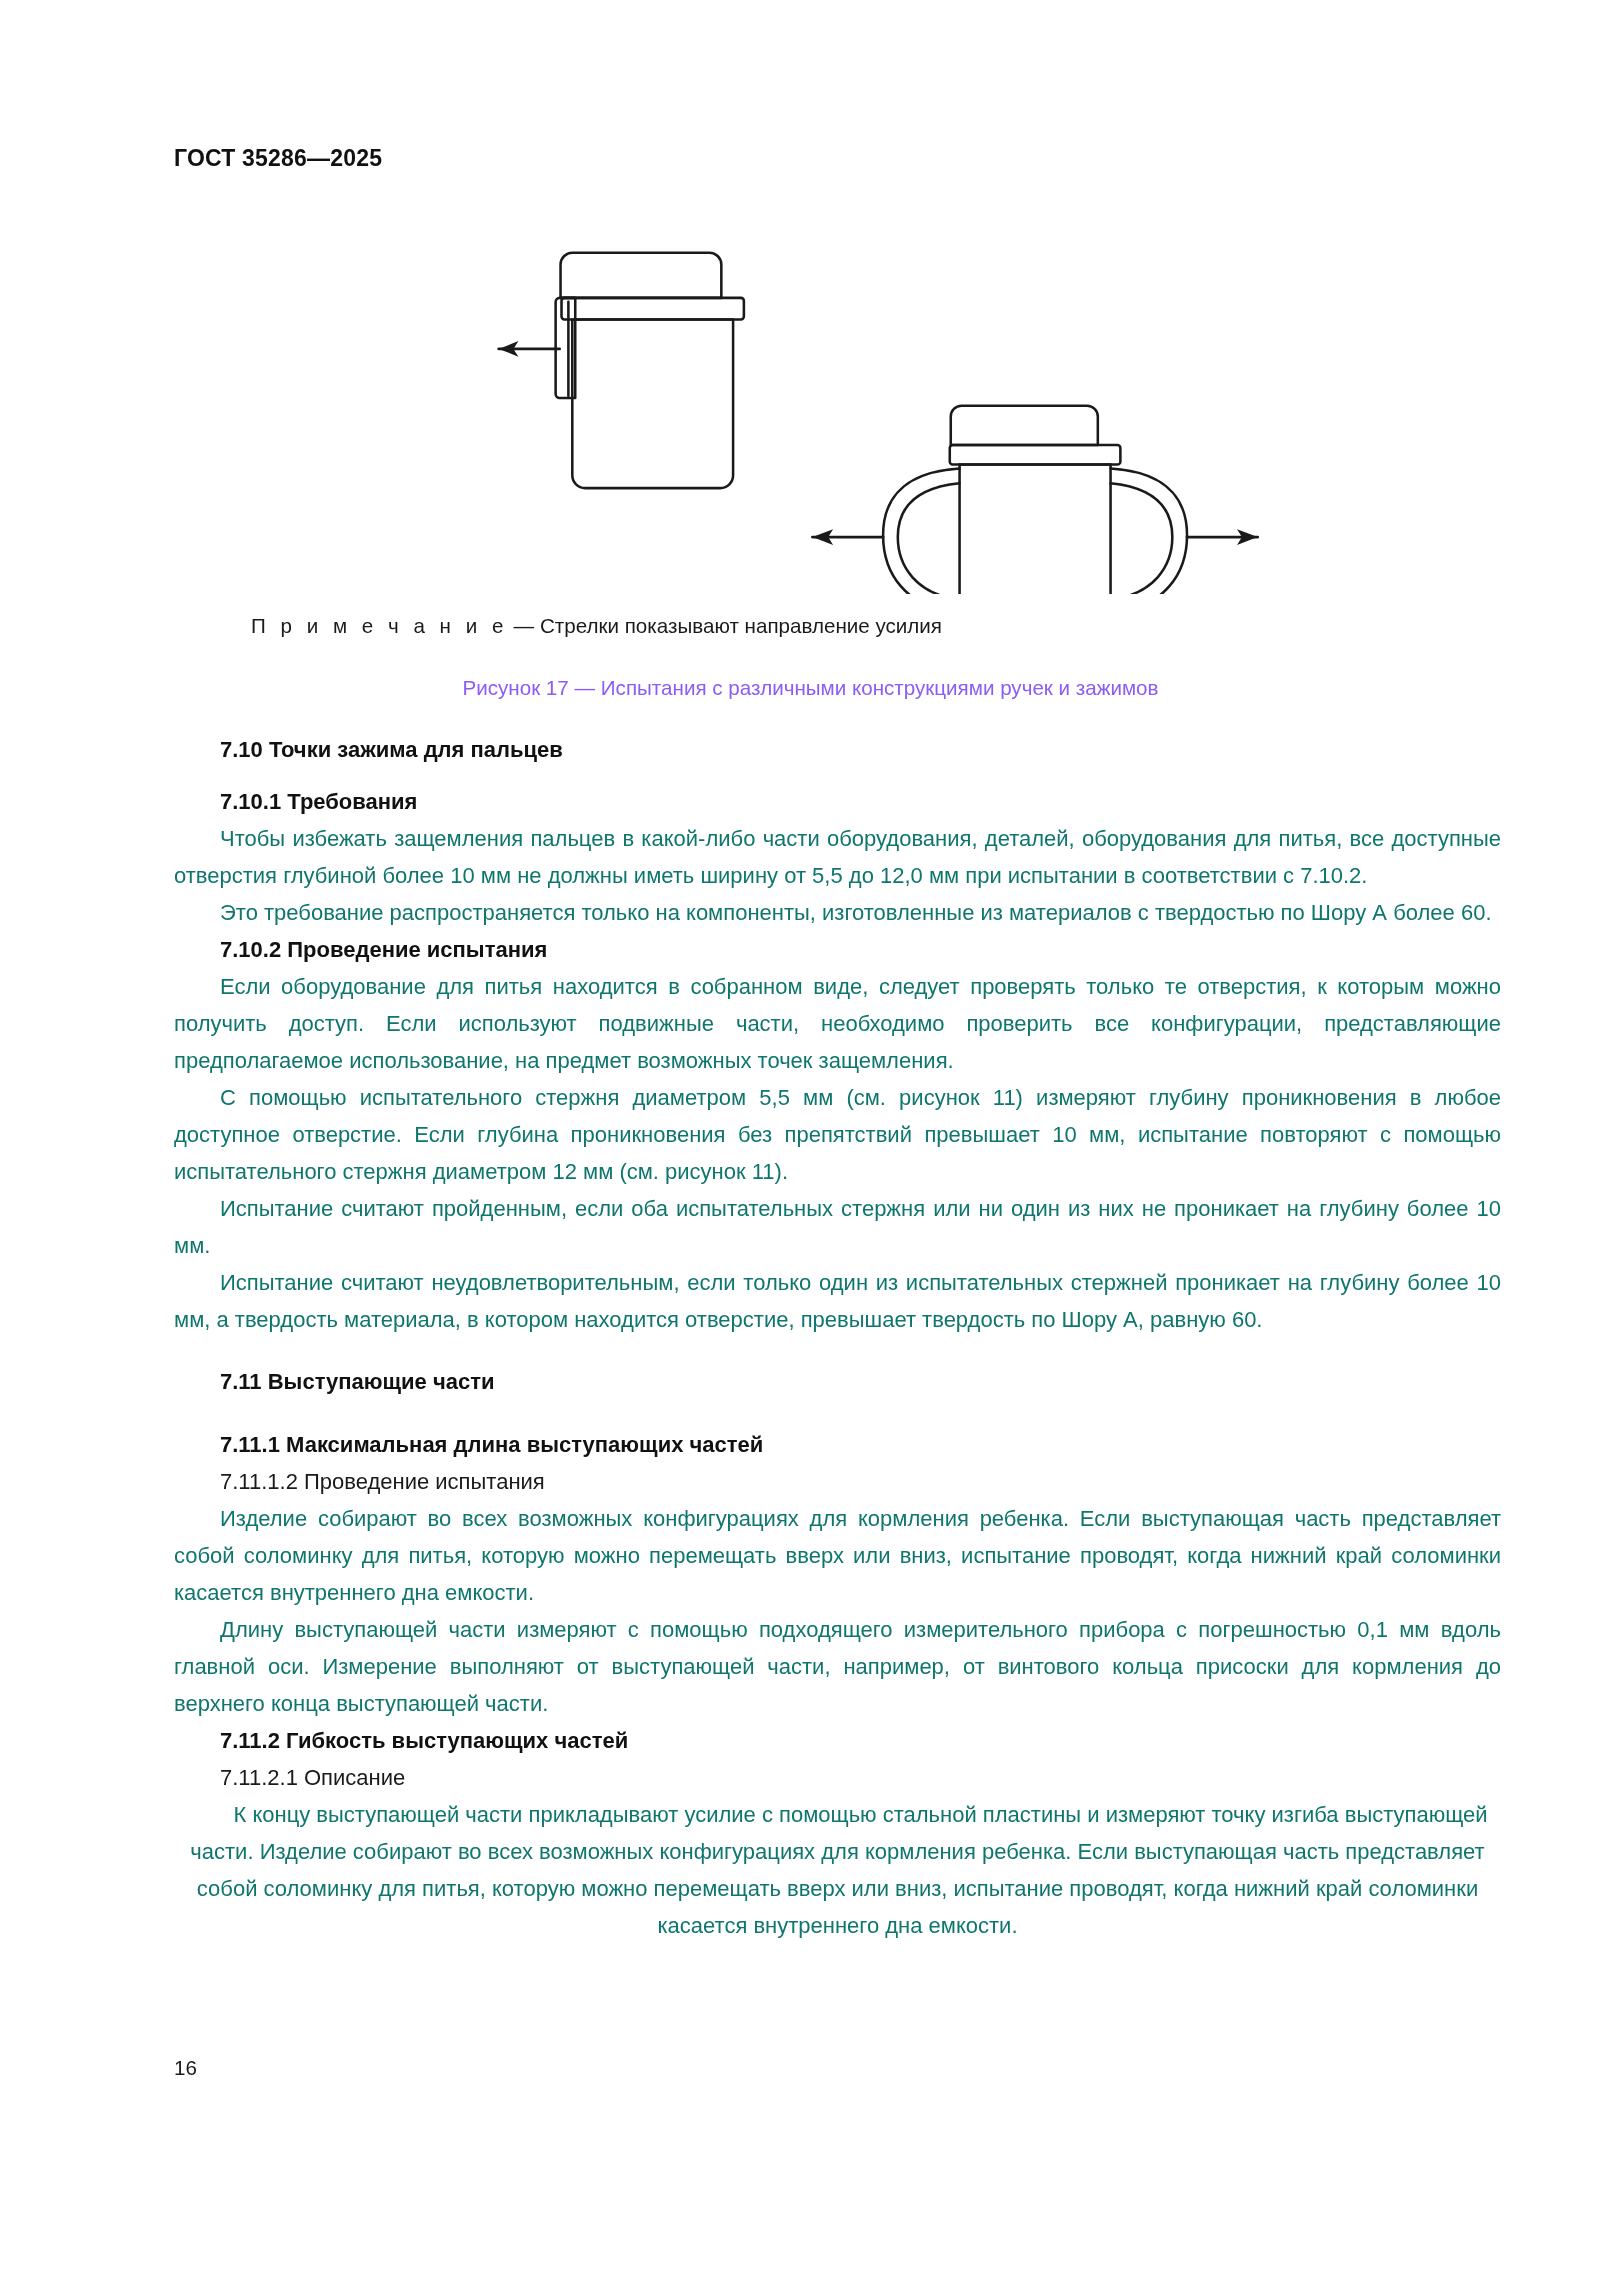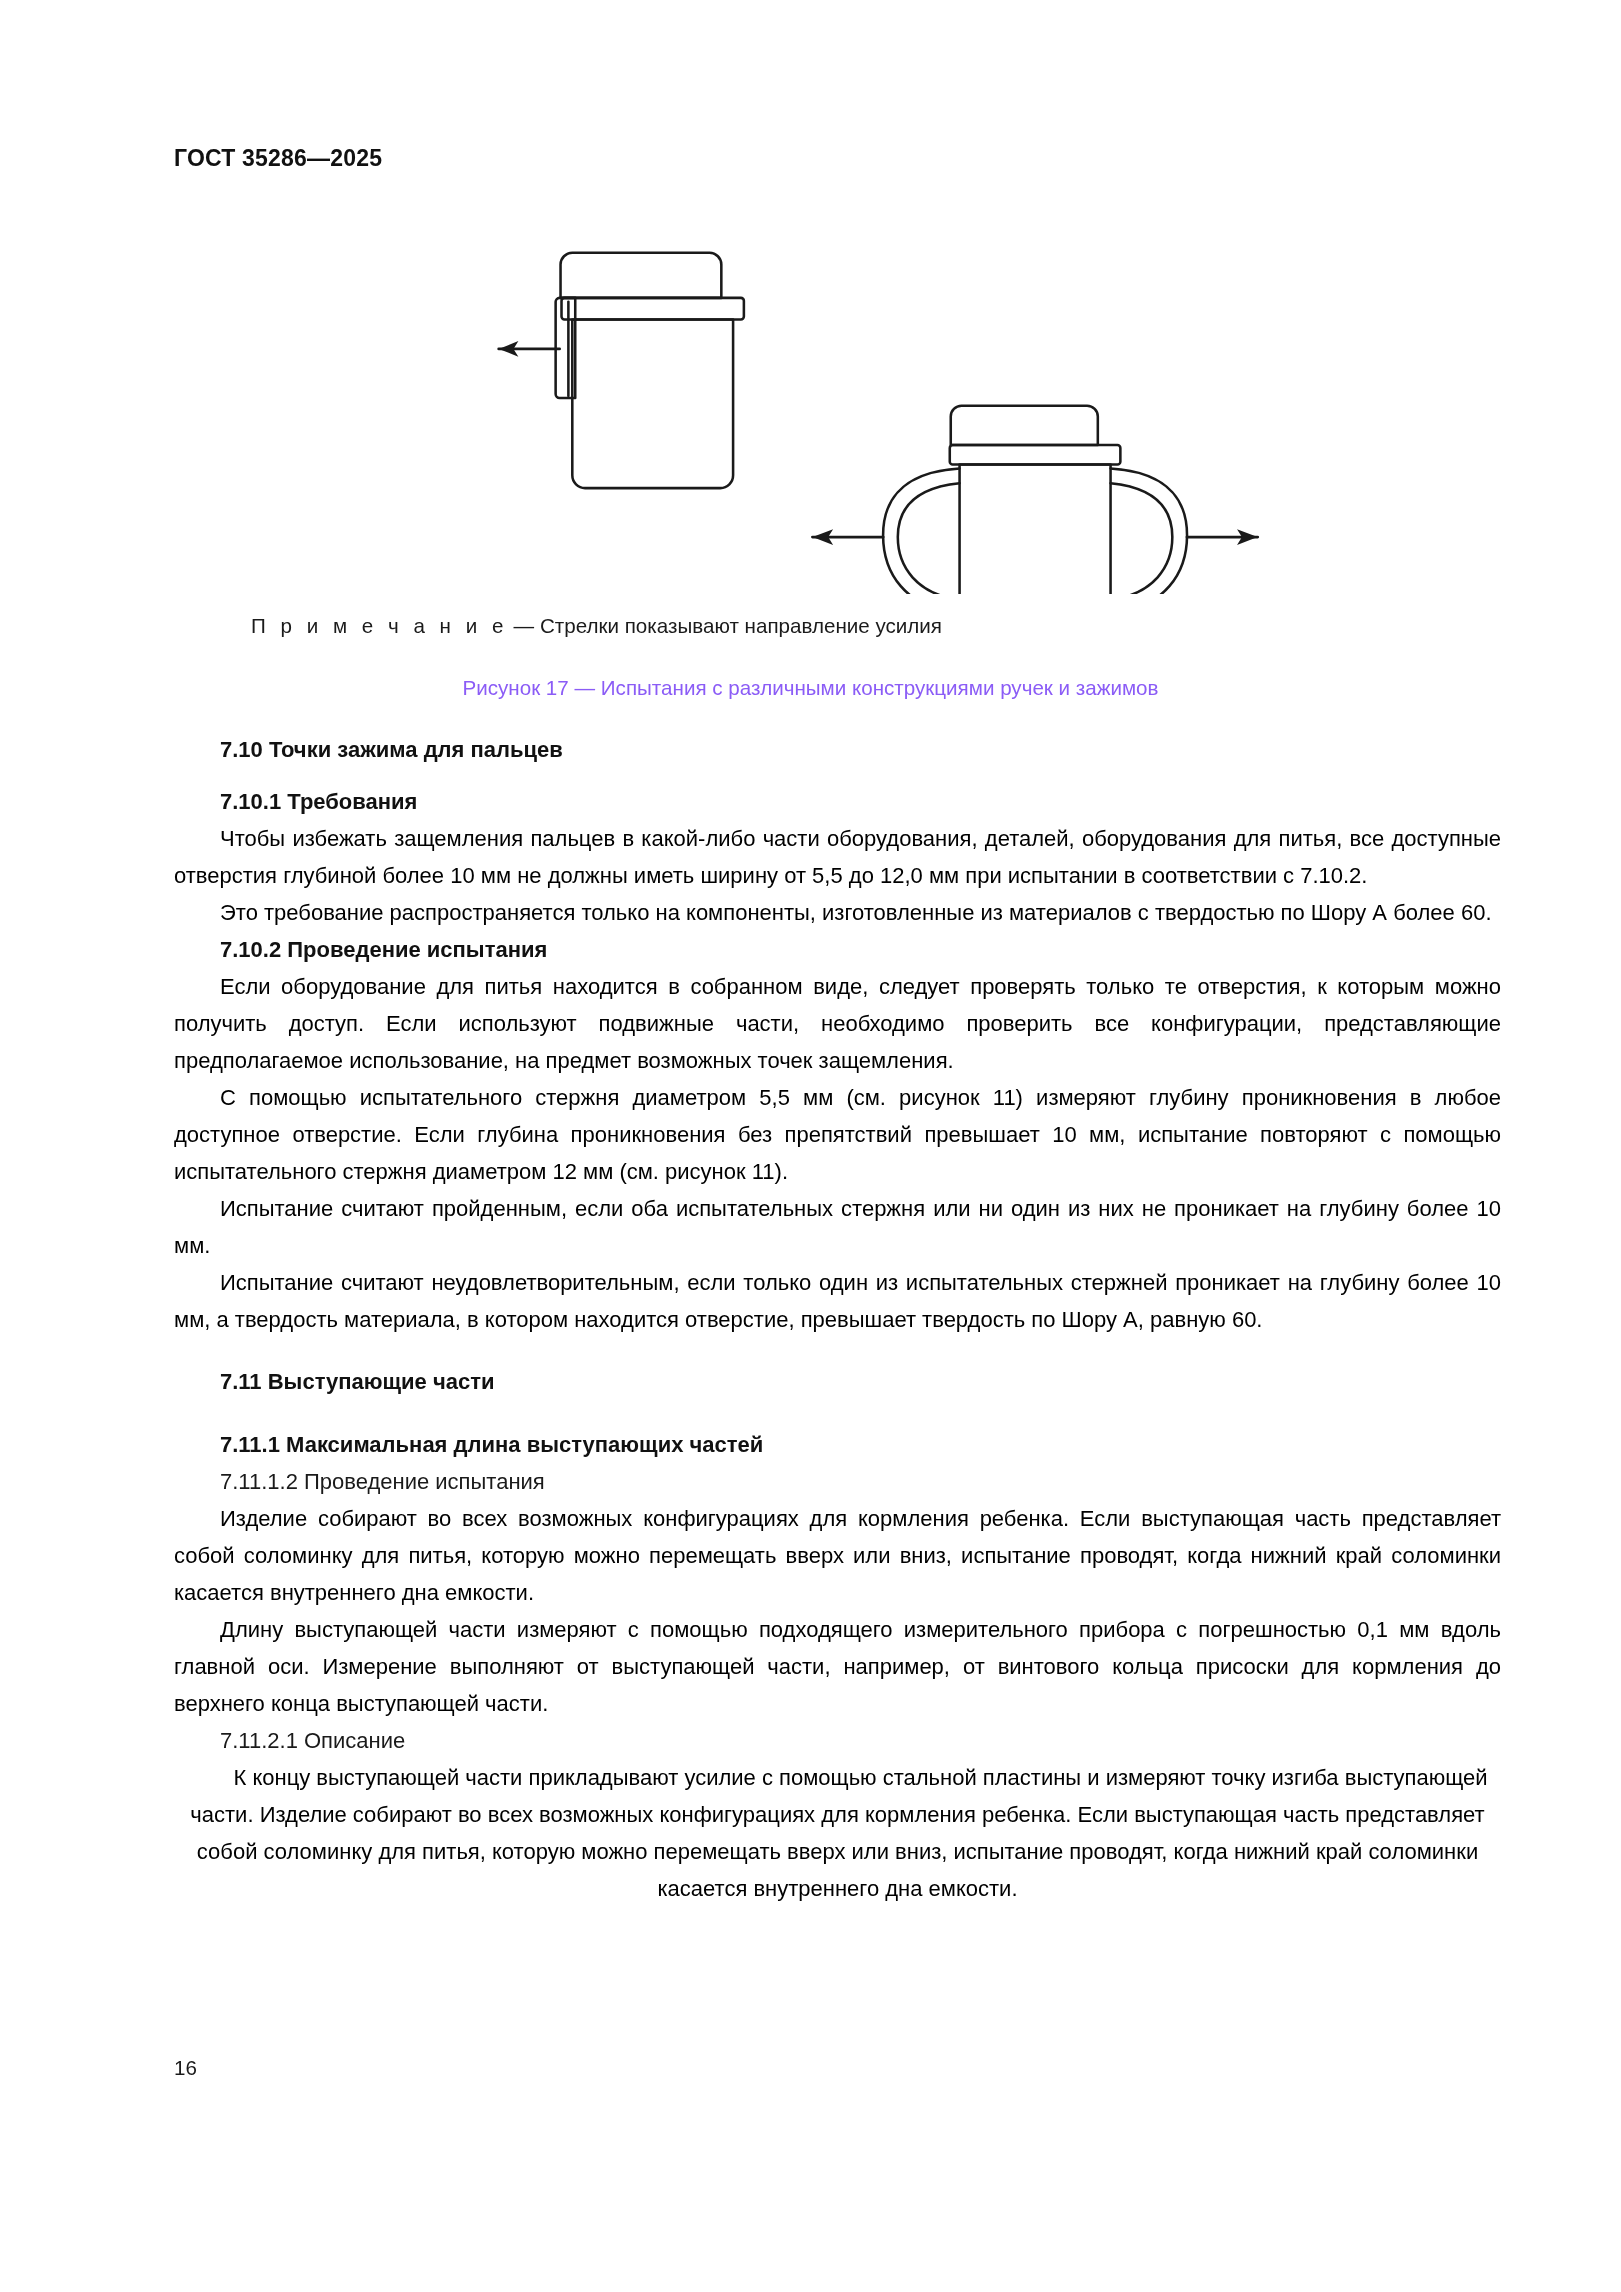--- a/index.html
+++ b/index.html
@@ -104,21 +104,21 @@
   .gap-s { height: 14.7px; }
   .gap-m { height: 25.5px; }
 
   p.para {
     font-size: 22px;
     line-height: 37px;
     margin: 0;
     text-align: justify;
     text-justify: inter-word;
     text-indent: 46px;
-    color: #000000;
+    color: #0f766e;
     hyphens: manual;
   }
   p.para:last-child { text-align: center; }
 
   
   .page-number {
     position: absolute;
     left: 174px;
     top: 2056px;
     font-size: 20.6px;
@@ -227,20 +227,21 @@
     <div class="gap-m"></div>
     <div class="h2">7.11 Выступающие части</div>
     <div class="gap-m"></div>
 
     <div class="h3">7.11.1 Максимальная длина выступающих частей</div>
 
     <div class="h4">7.11.1.2 Проведение испытания</div>
     <p class="para">Изделие собирают во всех возможных конфигурациях для кормления ребенка. Если выступающая часть представляет собой соломинку для питья, которую можно перемещать вверх или вниз, испытание проводят, когда нижний край соломинки касается внутреннего дна емкости.</p>
     <p class="para">Длину выступающей части измеряют с помощью подходящего измерительного прибора с погрешностью 0,1 мм вдоль главной оси. Измерение выполняют от выступающей части, например, от винтового кольца присоски для кормления до верхнего конца выступающей части.</p>
 
+    <div class="h3">7.11.2 Гибкость выступающих частей</div>
     <div class="h4">7.11.2.1 Описание</div>
     <p class="para">К концу выступающей части прикладывают усилие с помощью стальной пластины и измеряют точку изгиба выступающей части. Изделие собирают во всех возможных конфигурациях для кормления ребенка. Если выступающая часть представляет собой соломинку для питья, которую можно перемещать вверх или вниз, испытание проводят, когда нижний край соломинки касается внутреннего дна емкости.</p>
   </div>
 
   <div class="page-number">16</div>
 
 </div>
 
 
 </body></html>

